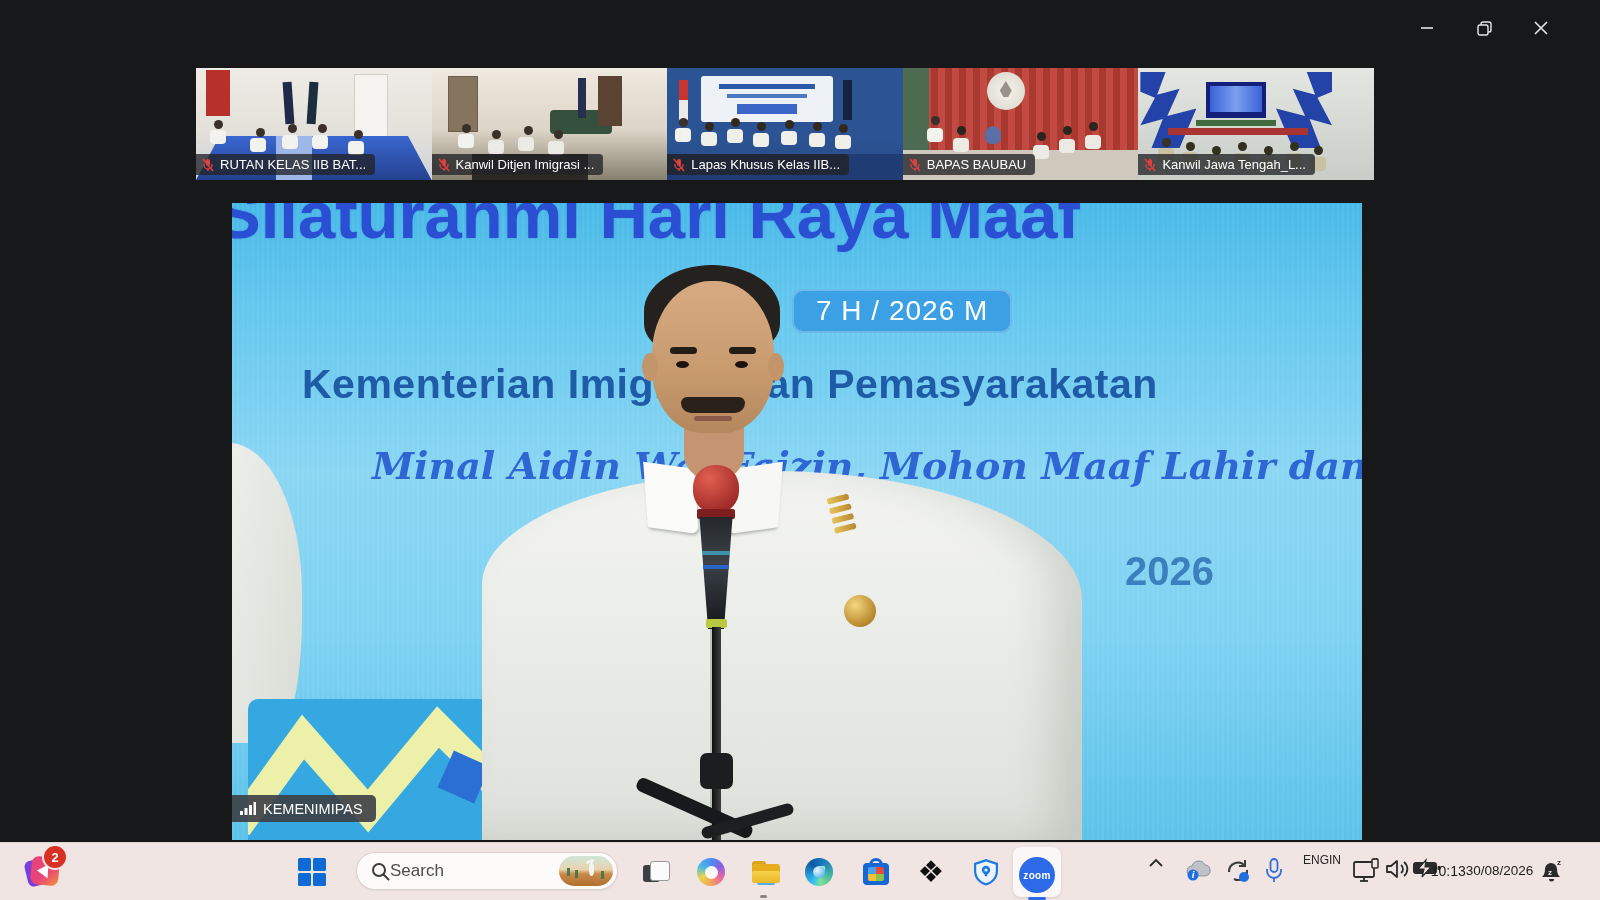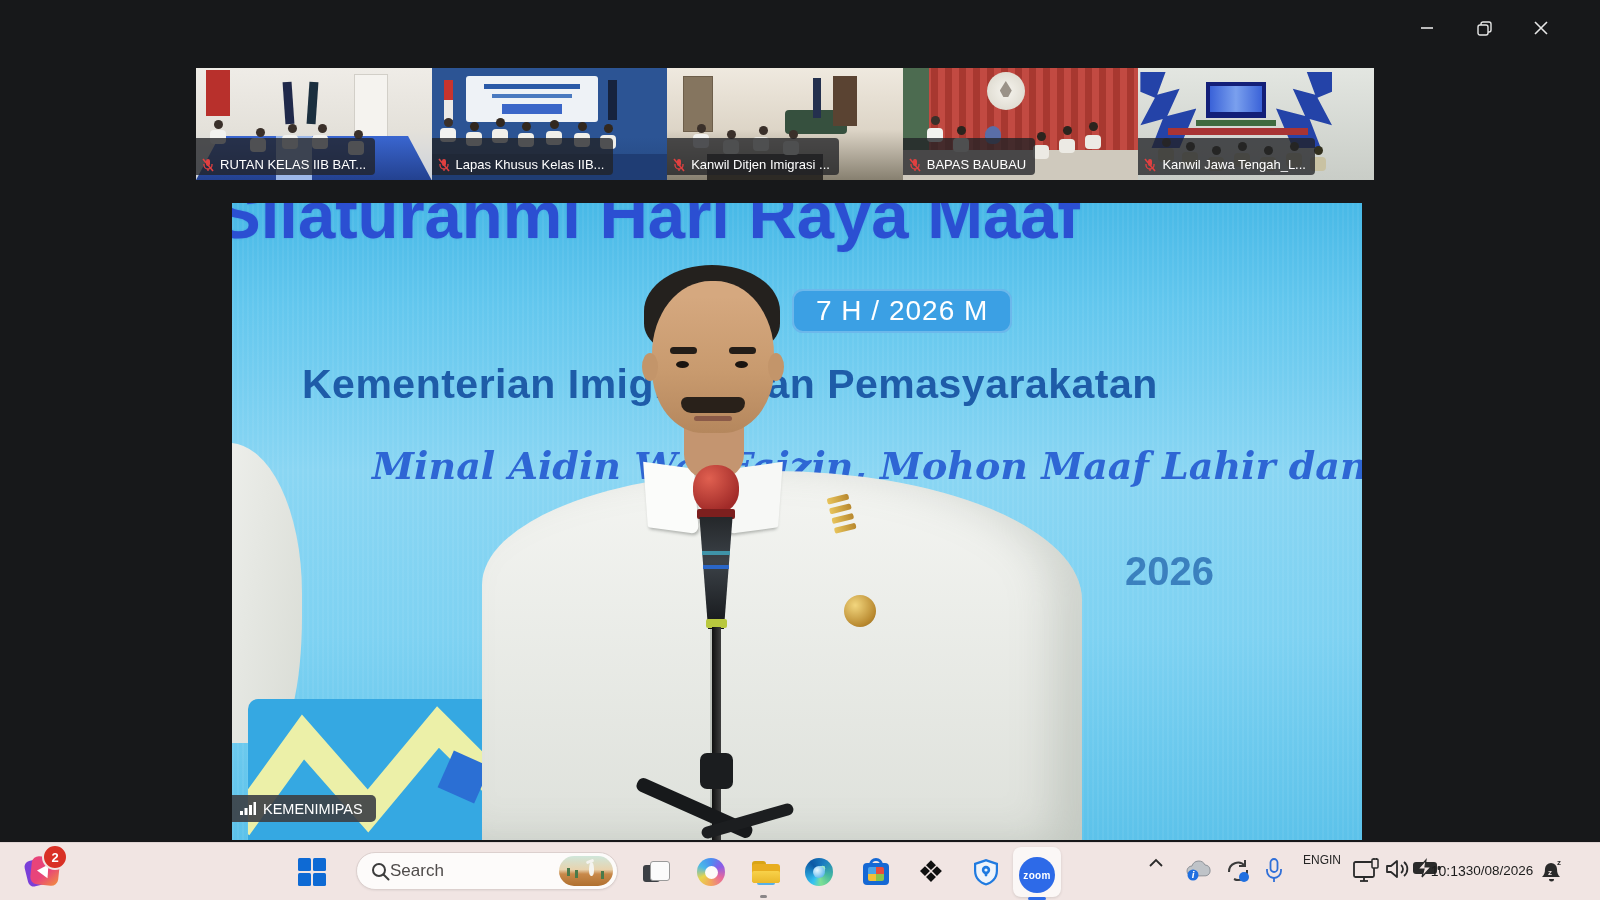--- a/index.html
+++ b/index.html
@@ -13,21 +13,21 @@
 
   
   .thumb-strip{position:absolute;left:196px;top:68px;width:1178px;height:112px;display:flex;}
   .thumb{position:relative;flex:1 1 0;height:112px;overflow:hidden;background:#2a2d33;}
   .scene{position:absolute;inset:0;}
   .scene div{position:absolute;}
   .heads{width:9px;height:9px;border-radius:50%;background:#3a302a;}
   .bodies{width:16px;height:14px;border-radius:4px;background:#f2f2ef;}
   .thumb-label{position:absolute;left:0;bottom:5px;display:inline-flex;align-items:center;gap:5px;
                max-width:192px;background:rgba(33,34,38,.78);color:#fff;font-size:13px;
-               padding:19px 9px 3px 5px;border-radius:0 4px 4px 0;white-space:nowrap;}
+               padding:3px 9px 3px 5px;border-radius:0 4px 4px 0;white-space:nowrap;}
   .micoff{flex:0 0 auto;display:block;}
 
   
   .s1{background:linear-gradient(180deg,#efece7,#e4e1da 55%,#cdd2da);}
   .s1 .ban{left:10px;top:2px;width:24px;height:46px;background:#b8302c;}
   .s1 .fl1{left:88px;top:14px;width:9px;height:42px;background:#20294a;transform:rotate(-4deg);}
   .s1 .fl2{left:112px;top:14px;width:9px;height:42px;background:#1b2f3f;transform:rotate(4deg);}
   .s1 .door{left:158px;top:6px;width:32px;height:62px;background:#f5f3ef;border:1px solid #d2cfc8;}
   .s1 .tbl{left:0;right:0;bottom:0;height:44px;background:linear-gradient(#3a66d0,#23418f);
            clip-path:polygon(10% 0,90% 0,100% 100%,0 100%);}
@@ -255,60 +255,60 @@
             <rect x="5" y="1" width="4" height="7" rx="2" fill="#e04040"></rect>
             <path d="M3 6 v1 a4 4 0 0 0 8 0 v-1" fill="none" stroke="#e04040" stroke-width="1.3"></path>
             <line x1="7" y1="11" x2="7" y2="13" stroke="#e04040" stroke-width="1.3"></line>
             <line x1="2" y1="1" x2="12" y2="13" stroke="#e04040" stroke-width="1.6"></line>
           </svg>
         <span>RUTAN KELAS IIB BAT...</span>
       </div>
     </div>
 
     <div class="thumb">
+      <div class="scene s2">
+        <div class="door"></div>
+          <div class="sofa"></div>
+          <div class="cab"></div>
+          <div class="fl"></div>
+        <div class="tbl"></div>
+          <div class="heads hh"></div>
+          <div class="bodies bb"></div>
+      </div>
+      <div class="thumb-label">
+        <svg class="micoff" width="14" height="14" viewBox="0 0 14 14">
+            <rect x="5" y="1" width="4" height="7" rx="2" fill="#e04040"></rect>
+            <path d="M3 6 v1 a4 4 0 0 0 8 0 v-1" fill="none" stroke="#e04040" stroke-width="1.3"></path>
+            <line x1="7" y1="11" x2="7" y2="13" stroke="#e04040" stroke-width="1.3"></line>
+            <line x1="2" y1="1" x2="12" y2="13" stroke="#e04040" stroke-width="1.6"></line>
+          </svg>
+        <span>Kanwil Ditjen Imigrasi ...</span>
+      </div>
+    </div>
+
+    <div class="thumb">
       <div class="scene s3">
         <div class="pan"></div>
           <div class="t1"></div>
           <div class="t2"></div>
           <div class="t3"></div>
         <div class="fr"></div>
           <div class="fd"></div>
           <div class="tbl"></div>
         <div class="heads hh"></div>
           <div class="bodies bb"></div>
       </div>
       <div class="thumb-label">
         <svg class="micoff" width="14" height="14" viewBox="0 0 14 14">
             <rect x="5" y="1" width="4" height="7" rx="2" fill="#e04040"></rect>
             <path d="M3 6 v1 a4 4 0 0 0 8 0 v-1" fill="none" stroke="#e04040" stroke-width="1.3"></path>
             <line x1="7" y1="11" x2="7" y2="13" stroke="#e04040" stroke-width="1.3"></line>
             <line x1="2" y1="1" x2="12" y2="13" stroke="#e04040" stroke-width="1.6"></line>
           </svg>
         <span>Lapas Khusus Kelas IIB...</span>
-      </div>
-    </div>
-
-    <div class="thumb">
-      <div class="scene s2">
-        <div class="door"></div>
-          <div class="sofa"></div>
-          <div class="cab"></div>
-          <div class="fl"></div>
-        <div class="tbl"></div>
-          <div class="heads hh"></div>
-          <div class="bodies bb"></div>
-      </div>
-      <div class="thumb-label">
-        <svg class="micoff" width="14" height="14" viewBox="0 0 14 14">
-            <rect x="5" y="1" width="4" height="7" rx="2" fill="#e04040"></rect>
-            <path d="M3 6 v1 a4 4 0 0 0 8 0 v-1" fill="none" stroke="#e04040" stroke-width="1.3"></path>
-            <line x1="7" y1="11" x2="7" y2="13" stroke="#e04040" stroke-width="1.3"></line>
-            <line x1="2" y1="1" x2="12" y2="13" stroke="#e04040" stroke-width="1.6"></line>
-          </svg>
-        <span>Kanwil Ditjen Imigrasi ...</span>
       </div>
     </div>
 
 
     <div class="thumb">
       <div class="scene s5">
         <div class="gr"></div>
           <div class="emb"></div>
           <div class="gar"></div>
           <div class="floor"></div>

